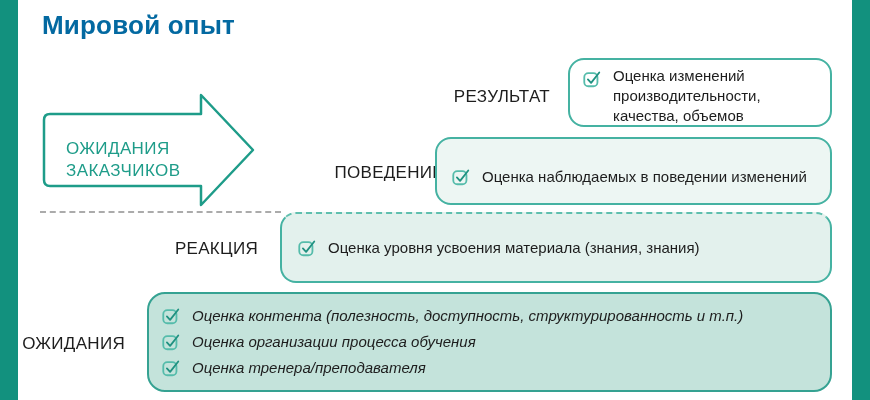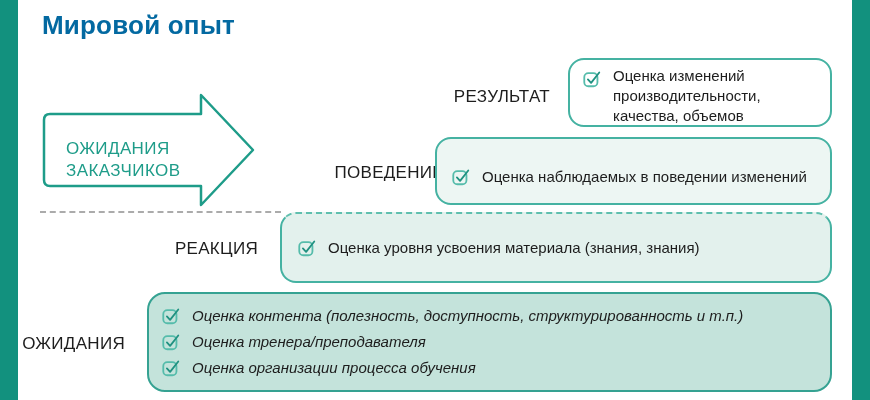--- a/index.html
+++ b/index.html
@@ -106,24 +106,24 @@
         <rect x="2.5" y="4.5" width="14.5" height="14.5" rx="4.5" fill="none" stroke="#55bcab" stroke-width="2"></rect>
         <path d="M6.5 11.5 L10 15.2 L19 3.8" fill="none" stroke="#209181" stroke-width="2" stroke-linecap="round" stroke-linejoin="round"></path>
       </svg>
       <div class="item-text">Оценка контента (полезность, доступность, структурированность и т.п.)</div>
     </div>
     <div class="item-row">
       <svg class="chk" viewBox="0 0 22 22">
         <rect x="2.5" y="4.5" width="14.5" height="14.5" rx="4.5" fill="none" stroke="#55bcab" stroke-width="2"></rect>
         <path d="M6.5 11.5 L10 15.2 L19 3.8" fill="none" stroke="#209181" stroke-width="2" stroke-linecap="round" stroke-linejoin="round"></path>
       </svg>
-      <div class="item-text">Оценка тренера/преподавателя</div>
+      <div class="item-text">Оценка организации процесса обучения</div>
     </div>
     <div class="item-row">
       <svg class="chk" viewBox="0 0 22 22">
         <rect x="2.5" y="4.5" width="14.5" height="14.5" rx="4.5" fill="none" stroke="#55bcab" stroke-width="2"></rect>
         <path d="M6.5 11.5 L10 15.2 L19 3.8" fill="none" stroke="#209181" stroke-width="2" stroke-linecap="round" stroke-linejoin="round"></path>
       </svg>
-      <div class="item-text">Оценка организации процесса обучения</div>
+      <div class="item-text">Оценка тренера/преподавателя</div>
     </div>
   </div>
 
 </div>
 
 </body></html>

